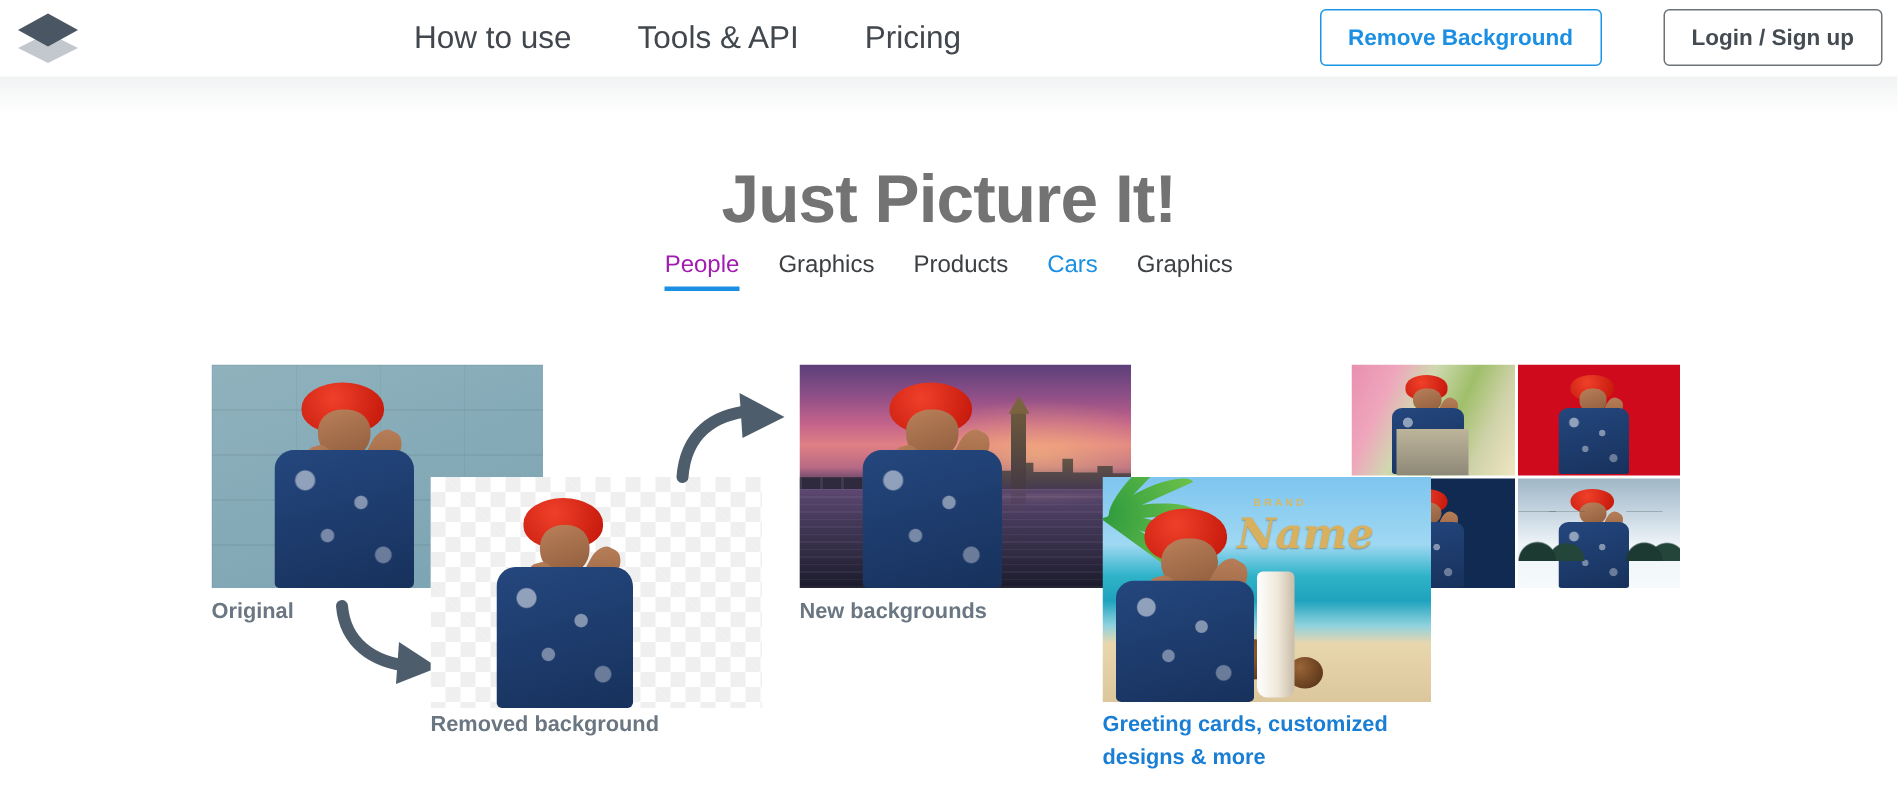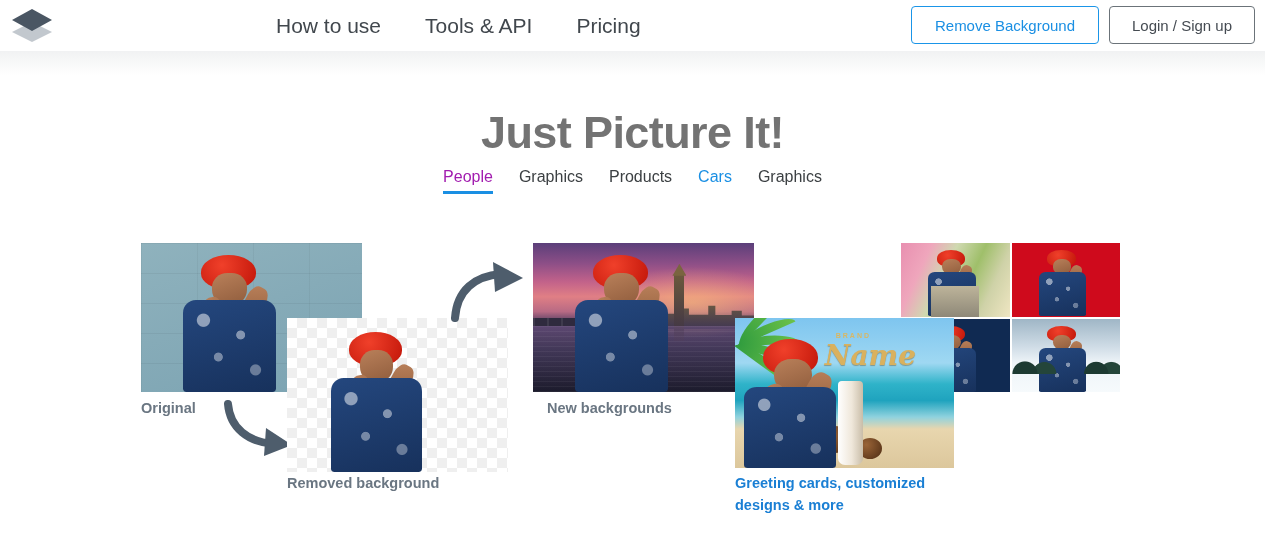--- a/index.html
+++ b/index.html
@@ -30,25 +30,25 @@
   .nav a {
     font-size:21px; color:#41474d; text-decoration:none;
     margin-right:44px; white-space:nowrap;
   }
   .nav a:last-child { margin-right:0; }
 
   .hdr-btns { position:absolute; right:10px; top:6px; display:flex; gap:10px; }
   .btn {
     height:38px; border-radius:4px; background:#fff;
     display:flex; align-items:center; justify-content:center;
-    font-size:15px; font-weight:normal; padding:0 18px;
+    font-size:15px; font-weight:bold; padding:0 18px;
     white-space:nowrap; cursor:pointer;
   }
   .btn-primary { border:1px solid #1a95e8; color:#1a8fe3; min-width:188px; }
-  .btn-secondary { border:1px solid #6b7379; color:#454b52; min-width:146px; }
+  .btn-secondary { border:1px solid #6b7379; color:#454b52; min-width:146px;margin-left:31px; }
 
   .hdr-fade {
     position:absolute; top:51px; left:0; width:1265px; height:24px;
     background:linear-gradient(to bottom,#f1f2f3 0%,#f7f8f8 45%,#ffffff 100%);
   }
 
   
   .title {
     position:absolute; top:107px; left:0; width:1265px; text-align:center;
     font-size:45px; font-weight:bold; color:#737373; letter-spacing:-0.6px;
@@ -296,21 +296,21 @@
         <div class="bigben"></div>
       </div>
       <div class="person">
         <div class="p-hair" style="left:27%;top:8%;width:25%;height:23%;"></div>
         <div class="p-face" style="left:32%;top:20%;width:16%;height:22%;"></div>
         <div class="p-arm" style="left:47%;top:29%;width:9%;height:22%;transform:rotate(28deg);"></div>
         <div class="p-arm" style="left:29%;top:36%;width:8%;height:18%;transform:rotate(-14deg);"></div>
         <div class="p-body" style="left:19%;top:38%;width:42%;height:62%;"></div>
       </div>
     </div>
-    <div class="caption" style="left:533px; top:398px;margin-left:14px;">New backgrounds</div>
+    <div class="caption" style="left:533px; top:398px;">New backgrounds</div>
 
     <div class="shot" id="grid">
       <div class="cell village">
         <div class="person">
           <div class="p-hair" style="left:33%;top:10%;width:26%;height:22%;"></div>
           <div class="p-face" style="left:38%;top:22%;width:17%;height:21%;"></div>
           <div class="p-arm" style="left:54%;top:30%;width:10%;height:21%;transform:rotate(28deg);"></div>
           <div class="p-body" style="left:25%;top:40%;width:44%;height:60%;"></div>
         </div>
       </div>

